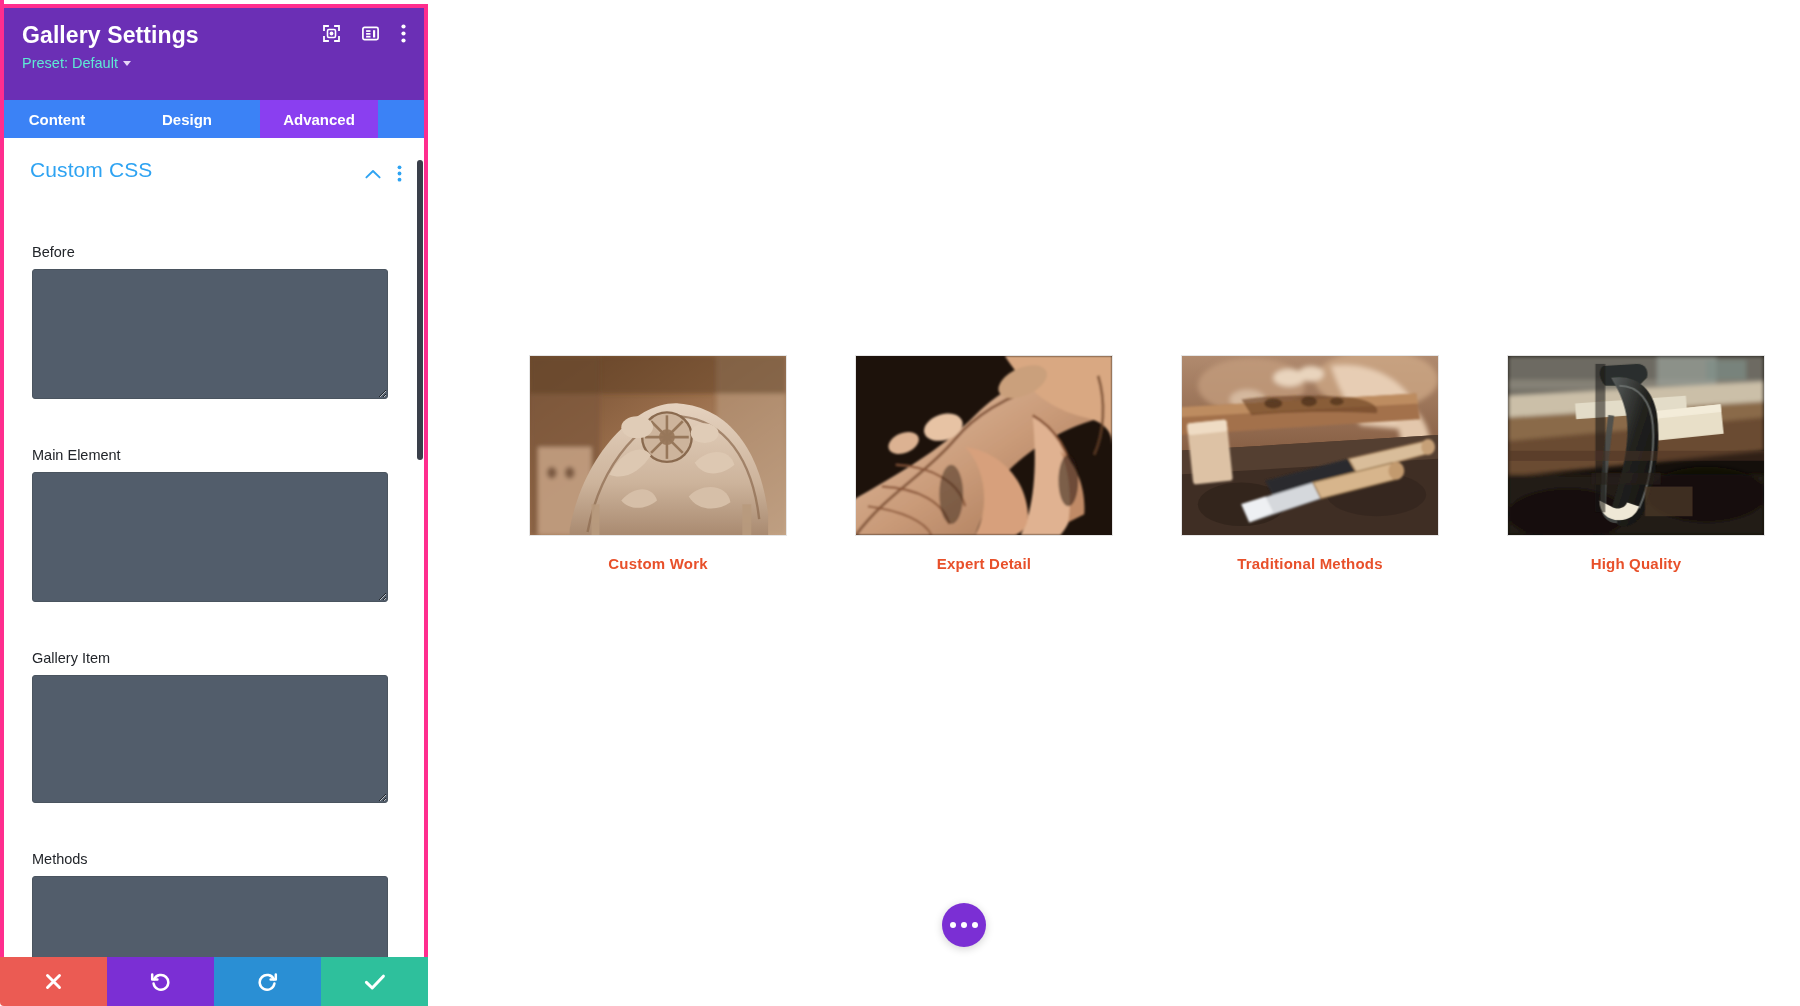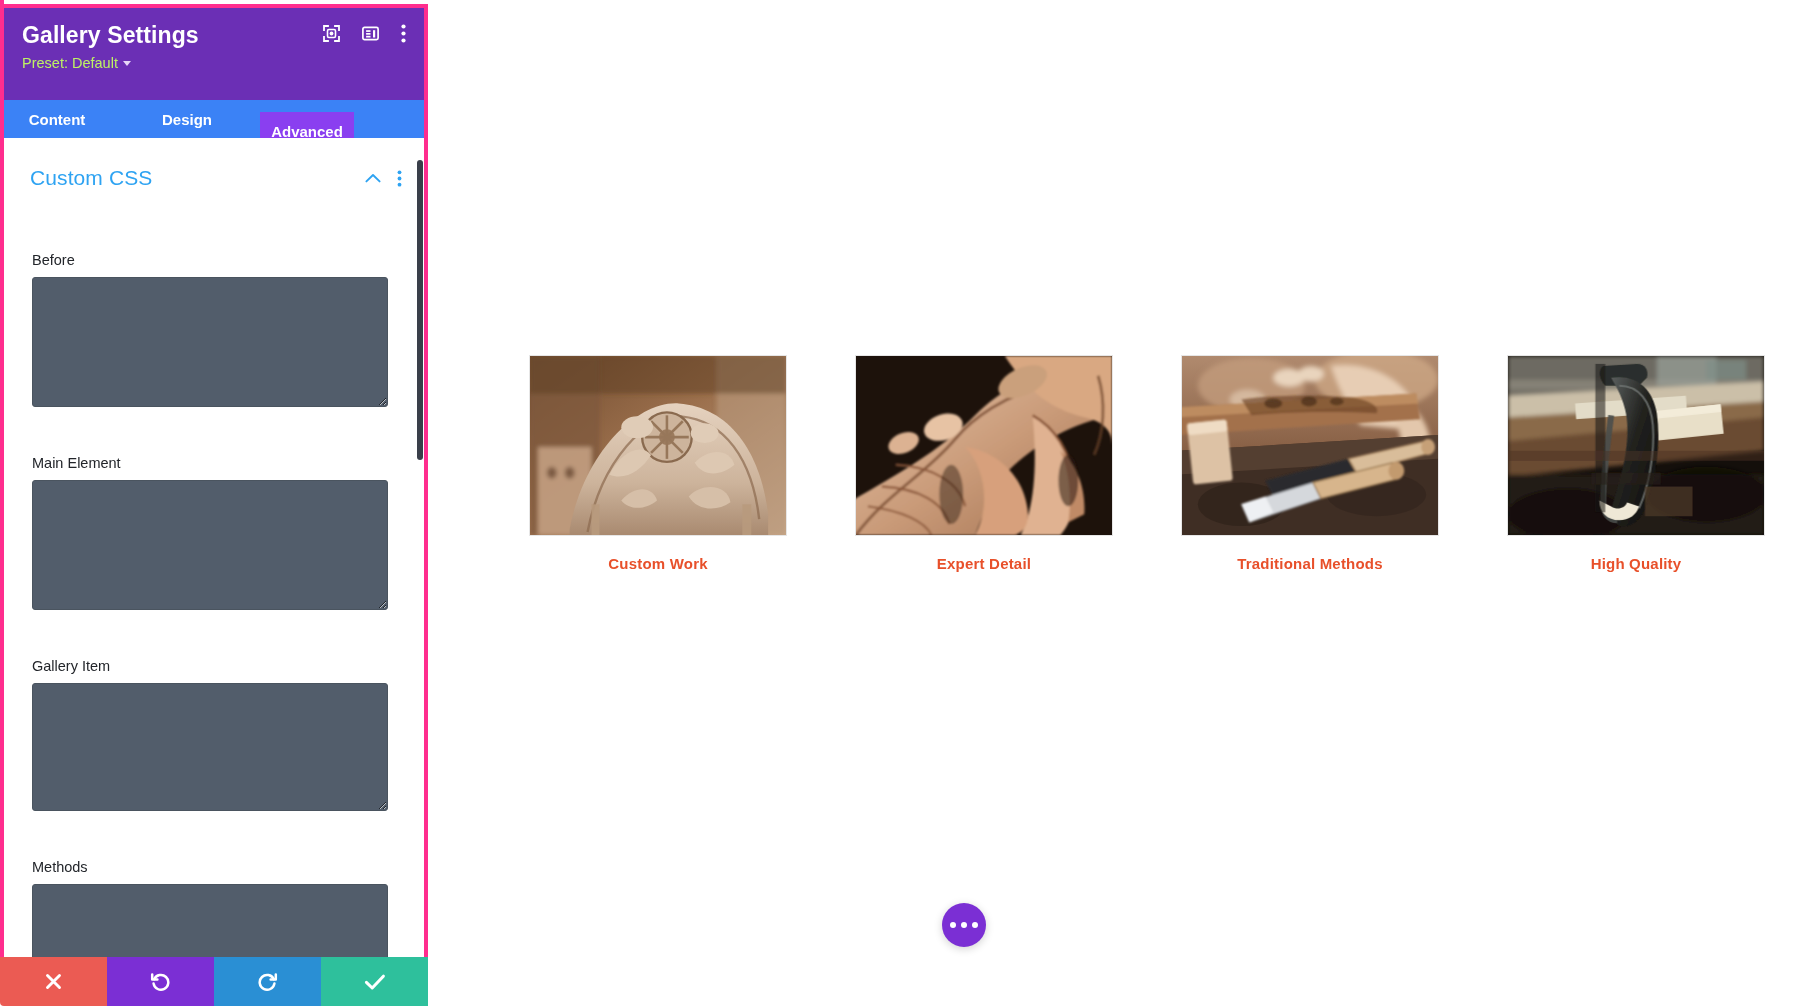--- a/index.html
+++ b/index.html
@@ -33,21 +33,21 @@
     height: 92px;
   }
   .panel-title {
     color: #ffffff;
     font-size: 23px;
     font-weight: bold;
     letter-spacing: 0.1px;
     line-height: 1.2;
   }
   .panel-preset {
-    color: #bef264;
+    color: #5eead4;
     font-size: 14.5px;
     margin-top: 5px;
     display: inline-flex;
     align-items: center;
     gap: 5px;
     cursor: pointer;
   }
   .caret-down {
     width: 0; height: 0;
     border-left: 4.5px solid transparent;
@@ -76,39 +76,38 @@
     padding: 0 22px;
     display: flex; align-items: center; justify-content: center;
     color: #ffffff;
     font-size: 15px;
     font-weight: bold;
     cursor: pointer;
     height: 38px;
   }
   .tab.w-content { width: 114px; padding: 0; }
   .tab.w-design  { width: 114px; padding: 0; }
-  .tab.w-advanced{ width: 94px; padding: 3px; background: #8a3ff0; margin-top: 12px; }
+  .tab.w-advanced{ width: 118px; padding: 3px; background: #8a3ff0; }
 
   .panel-body {
     position: relative;
     flex: 1 1 auto;
     background: #ffffff;
     overflow: hidden;
   }
   .panel-scroll {
     position: absolute;
     inset: 0;
     padding: 0 0 0 0;
     overflow: hidden;
   }
   .section-header {
-    display: flex; align-items: center;
+    display: flex; align-items: flex-end;
     padding: 20px 22px 14px 30px;
     background: #ffffff;
-    margin-top: 8px;
   }
   .section-title {
     color: #2ea3f2;
     font-size: 21px;
     font-weight: normal;
     flex: 1 1 auto;
     letter-spacing: 0.1px;
   }
   .section-actions { display: flex; align-items: center; gap: 16px; }
   .section-actions svg { display: block; cursor: pointer; }

